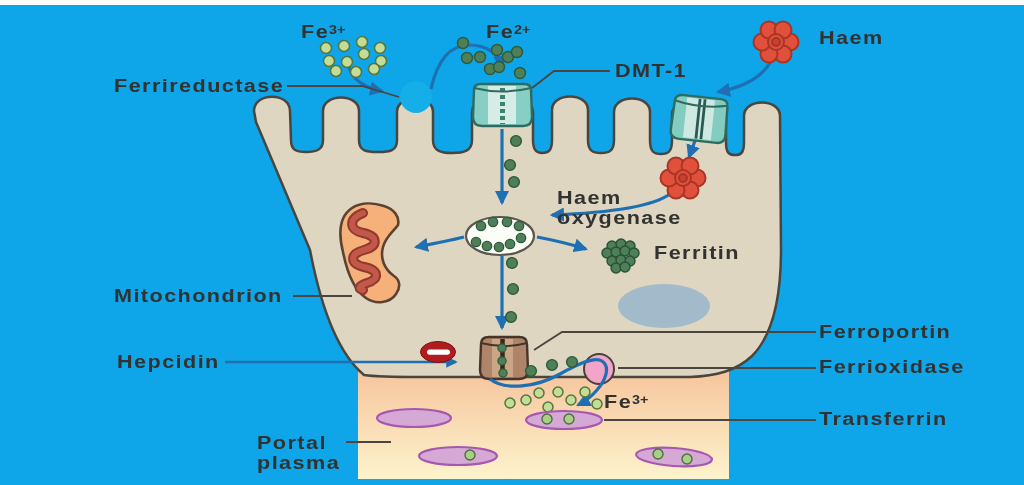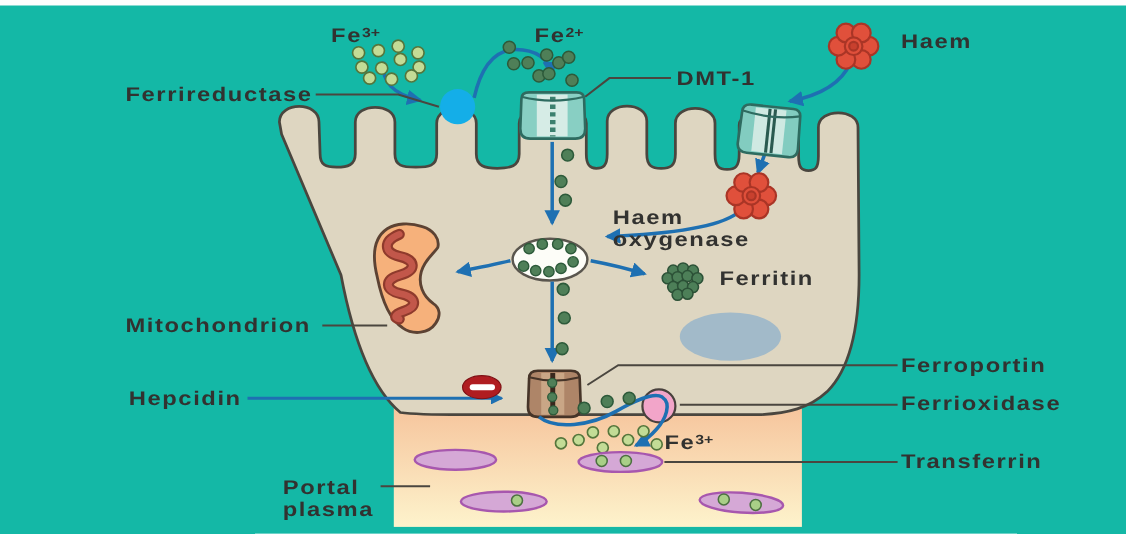--- a/index.html
+++ b/index.html
@@ -1,16 +1,16 @@
 <!DOCTYPE html>
 <html><head>
 <meta charset="utf-8">
 <style>
   html,body{margin:0;padding:0;}
-  #stage{position:relative;width:1024px;height:485px;background:#14b8a6;overflow:hidden;font-family:"Liberation Sans",sans-serif;}
+  #stage{position:relative;width:1024px;height:485px;background:#0ea5e9;overflow:hidden;font-family:"Liberation Sans",sans-serif;}
   #topstrip{position:absolute;left:0;top:0;width:1024px;height:5px;background:#fdfdfd;}
   svg{position:absolute;left:0;top:0;}
   .lbl{position:absolute;font-weight:bold;font-size:18px;color:#323230;letter-spacing:1.2px;line-height:20px;white-space:nowrap;transform:scaleX(1.2);transform-origin:0 50%;}
   .lbl sup{font-size:12px;vertical-align:4px;letter-spacing:0;}
 </style>
 </head>
 <body>
 
 <div id="stage">
   <div id="topstrip"></div>

